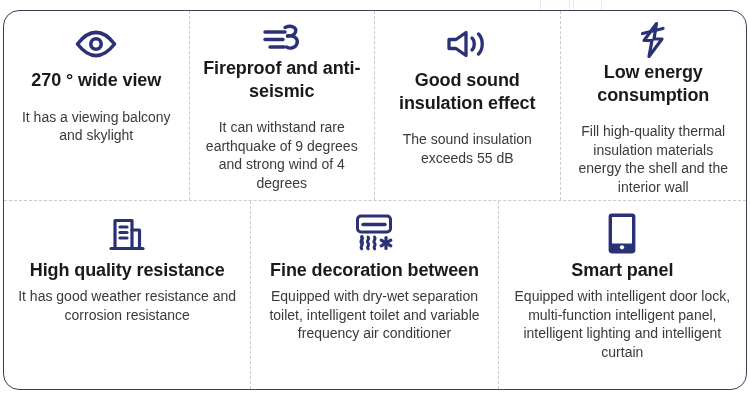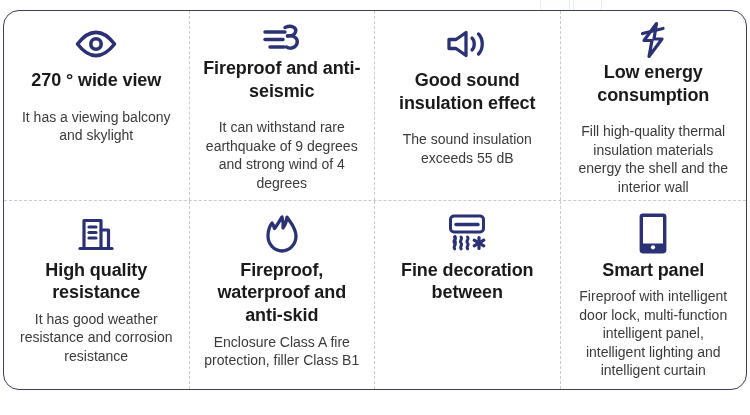--- a/index.html
+++ b/index.html
@@ -192,57 +192,49 @@
             <path d="M3 32.5 H35"></path>
             <path d="M12 11 H19"></path>
             <path d="M12 16.5 H19"></path>
             <path d="M12 22 H19"></path>
           </svg>
         </div>
         <div class="cell-title">High quality resistance</div>
         <div class="cell-desc">It has good weather resistance and corrosion resistance</div>
       </div>
 
-      <div class="feature-cell">
-        <div class="cell-icon">
-          <svg width="34" height="40" viewBox="0 0 34 40" fill="none" stroke="currentColor" stroke-width="3.3" stroke-linecap="round" stroke-linejoin="round">
-            <path d="M17 3 C13.5 8.5, 11.5 12, 9.5 14.5 C9 12.5, 8.2 10.5, 7 9 C4 13, 3 17.5, 3 22 C3 30.5, 9.5 37, 17 37 C24.5 37, 31 30.5, 31 22 C31 14, 25 8, 22 3.2 C21.5 8, 20 11.5, 18 14 C18.3 10.5, 18 6.5, 17 3 Z"></path>
-          </svg>
-        </div>
-        <div class="cell-title">Fireproof, waterproof and anti-skid</div>
-        <div class="cell-desc">Enclosure Class A fire protection, filler Class B1</div>
-      </div>
 
       <div class="feature-cell">
         <div class="cell-icon">
           <svg width="50" height="42" viewBox="0 0 50 42" fill="none" stroke="currentColor" stroke-width="3" stroke-linecap="round" stroke-linejoin="round">
             <rect x="8.5" y="3" width="33" height="16" rx="3.5"></rect>
             <path d="M14 11.5 H36" stroke-width="3.4"></path>
             <path d="M13 27.5 C14 25.5, 14 25.5, 13 23.5 M13 31.5 C14 29.5, 14 29.5, 13 27.5"></path>
             <path d="M12.5 24 C14.6 26, 10.4 28, 12.5 30 C14.6 32, 10.6 34, 12.7 35.8"></path>
             <path d="M19 24 C21.1 26, 16.9 28, 19 30 C21.1 32, 17.1 34, 19.2 35.8"></path>
             <path d="M25.5 24 C27.6 26, 23.4 28, 25.5 30 C27.6 32, 23.6 34, 25.7 35.8"></path>
             <g stroke-width="3.2">
               <path d="M37 24.5 V35.5"></path>
               <path d="M32.2 27.2 L41.8 32.8"></path>
               <path d="M41.8 27.2 L32.2 32.8"></path>
             </g>
           </svg>
         </div>
         <div class="cell-title">Fine decoration between</div>
+        <div class="cell-desc">Equipped with dry-wet separation toilet, intelligent toilet and variable frequency air conditioner</div>
       </div>
 
       <div class="feature-cell">
         <div class="cell-icon">
           <svg width="32" height="42" viewBox="0 0 32 42" fill="none">
             <rect x="4.3" y="2.3" width="23.4" height="36.4" rx="1.6" fill="none" stroke="currentColor" stroke-width="3.4"></rect>
             <rect x="5.8" y="30.5" width="20.4" height="7.2" fill="currentColor"></rect>
             <circle cx="16" cy="34.3" r="2.1" fill="#ffffff"></circle>
           </svg>
         </div>
         <div class="cell-title">Smart panel</div>
-        <div class="cell-desc">Fireproof with intelligent door lock, multi-function intelligent panel, intelligent lighting and intelligent curtain</div>
+        <div class="cell-desc">Equipped with intelligent door lock, multi-function intelligent panel, intelligent lighting and intelligent curtain</div>
       </div>
 
     </div>
 
   </div>
 </div>
 
 </body></html>

